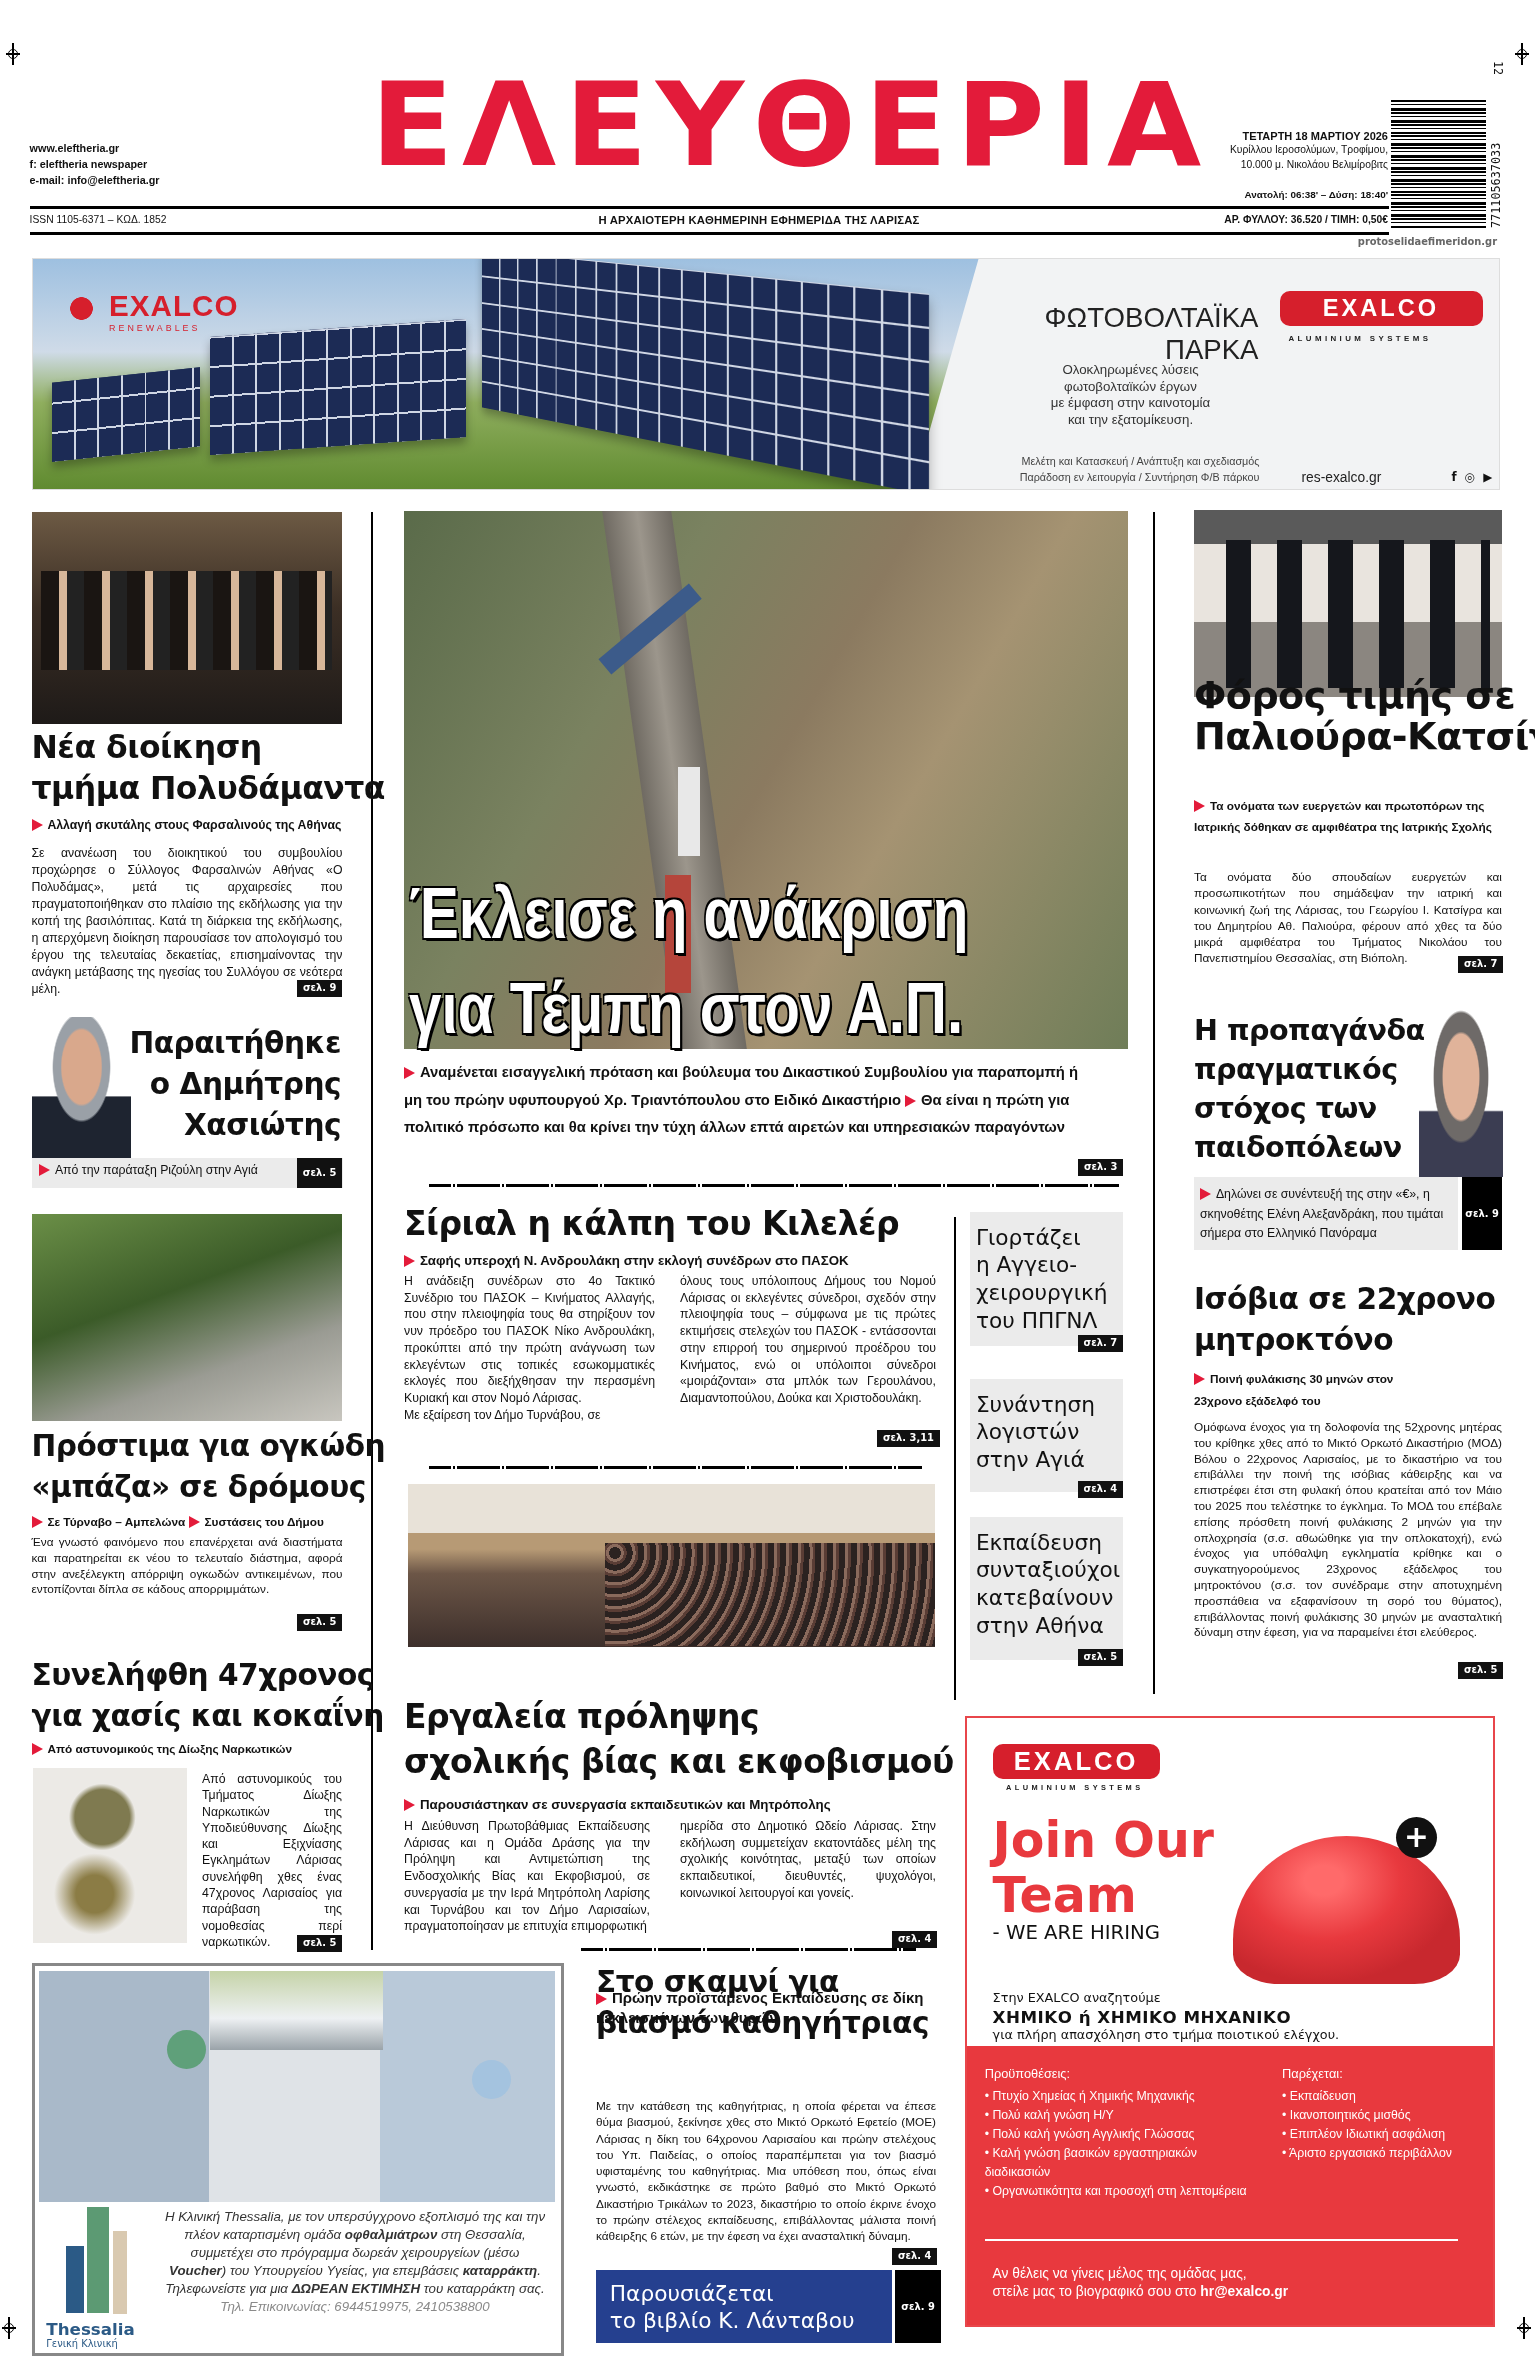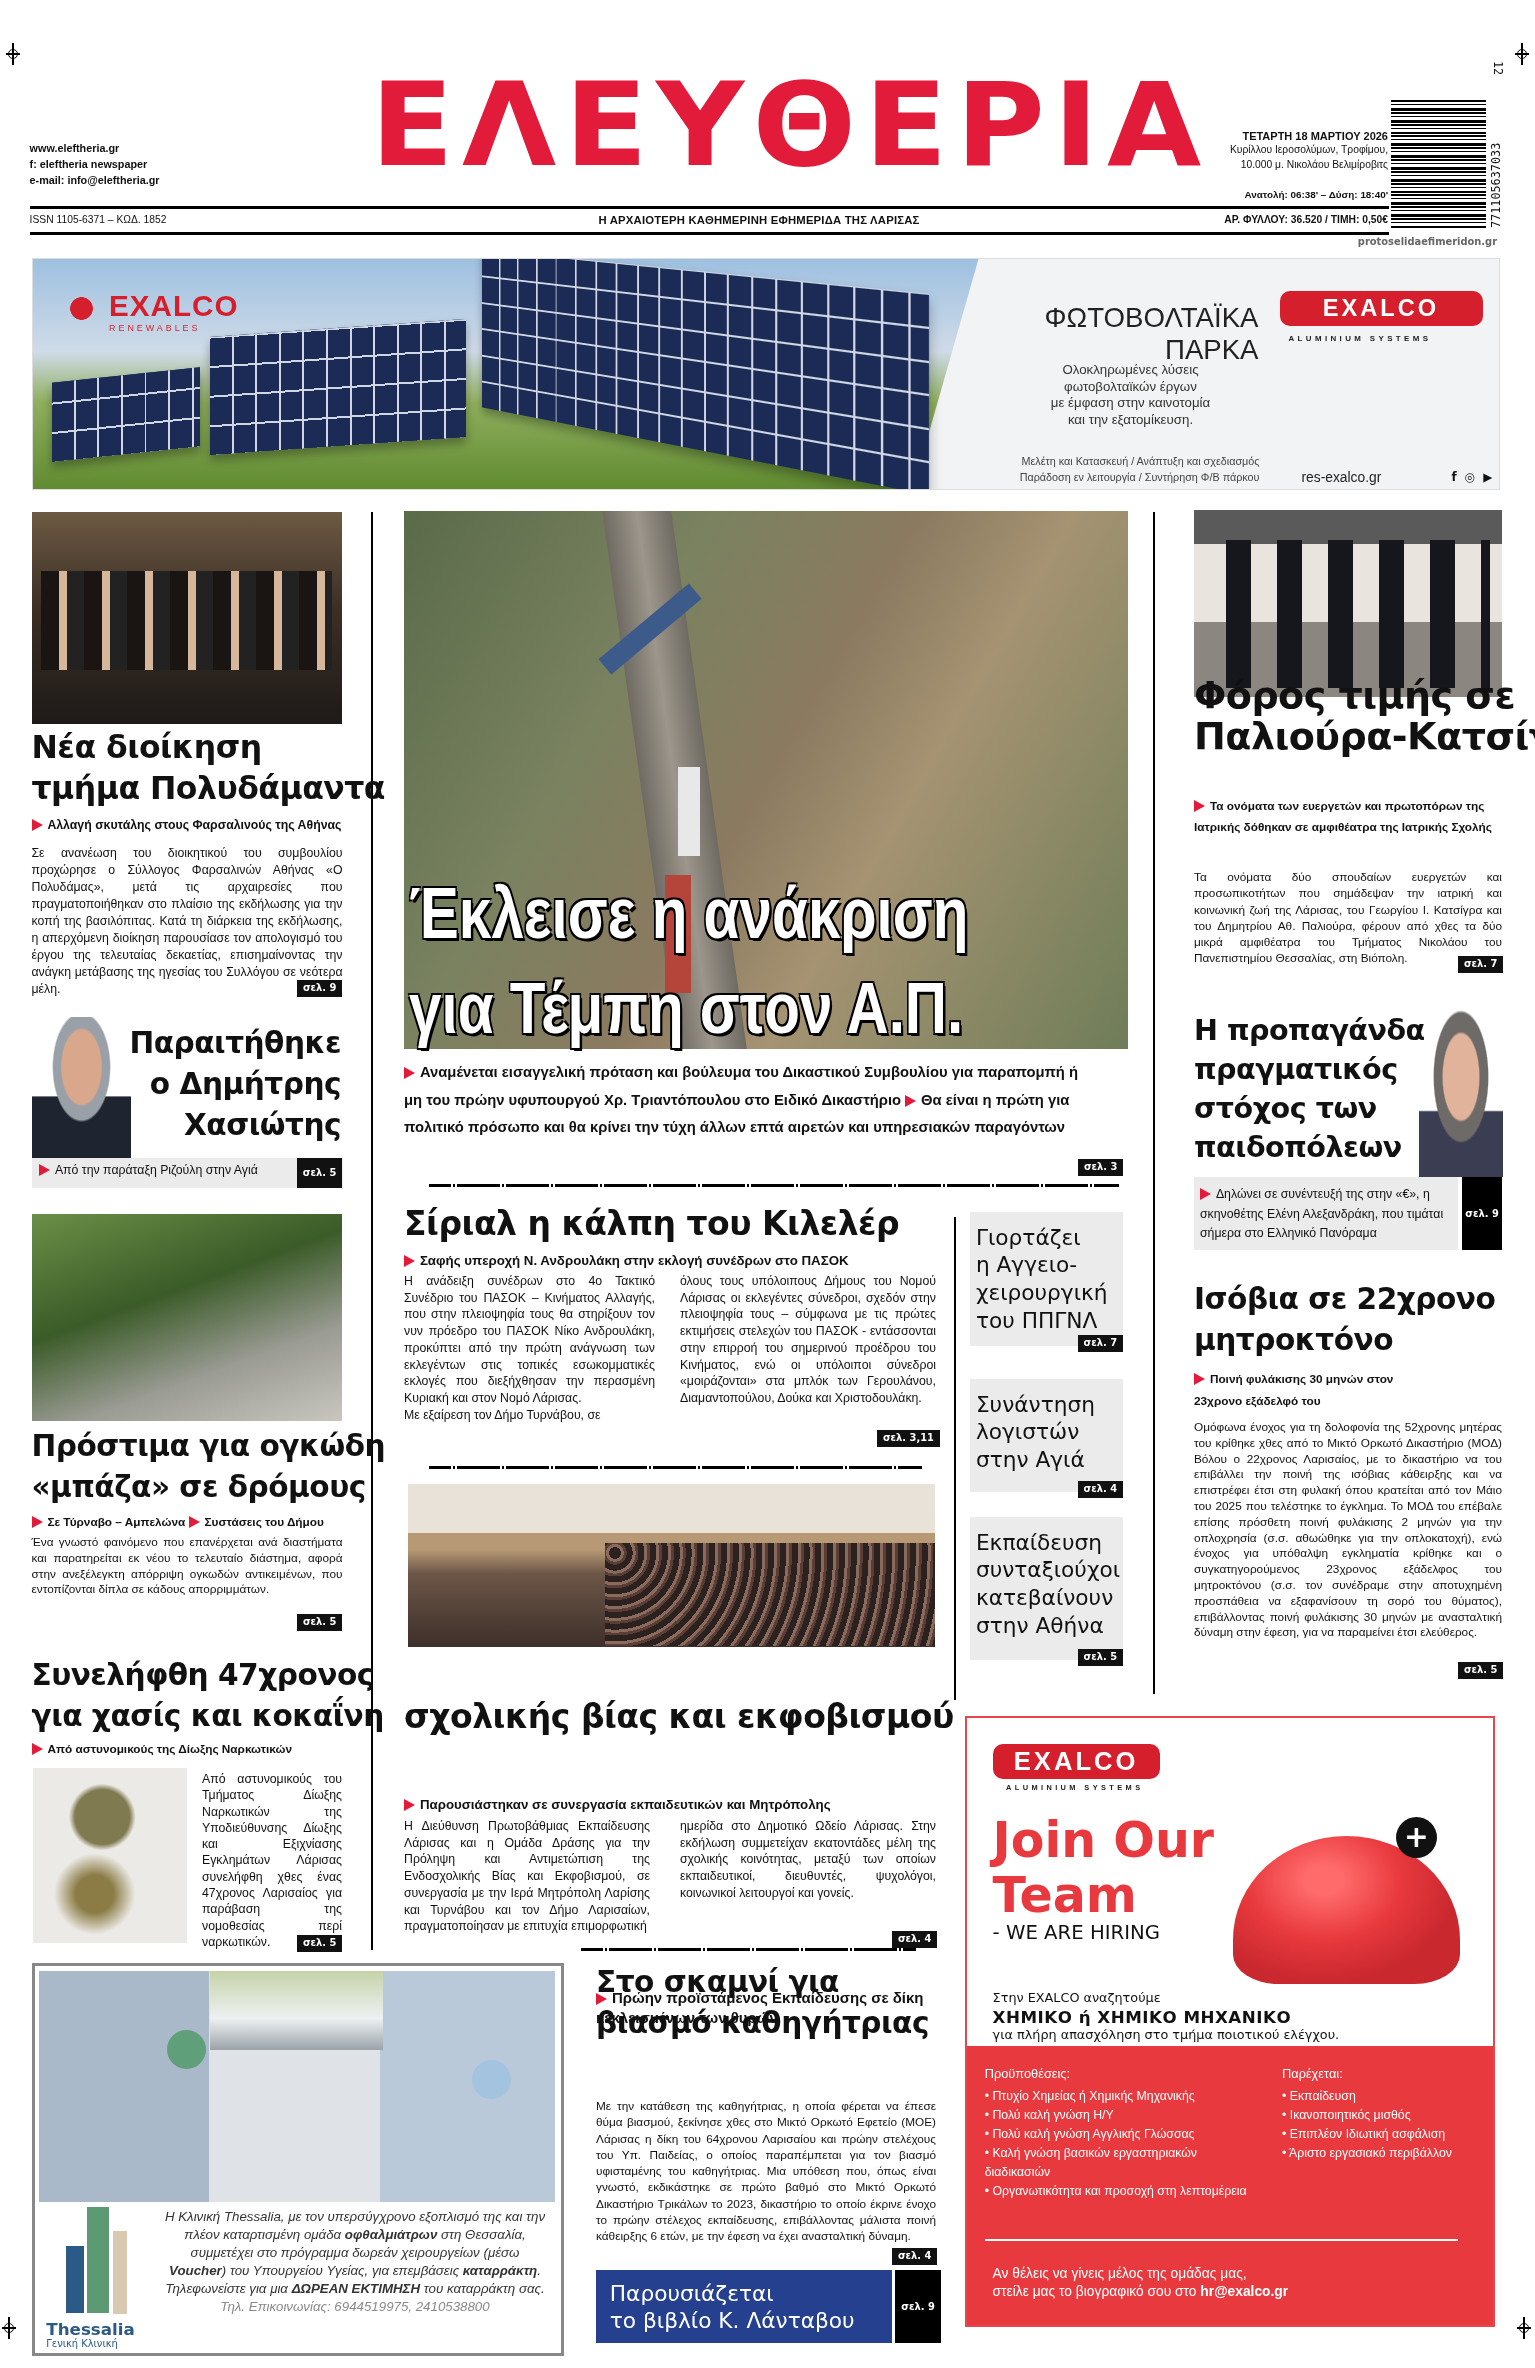--- a/index.html
+++ b/index.html
@@ -229,20 +229,21 @@
   <div>κατεβαίνουν</div>
   <div>στην Αθήνα</div>
   <span class="pg">σελ. 5</span>
 </div>
 
 <article>
   <div class="img" style="left:408px;top:1484px;width:527px;height:163px;background:linear-gradient(180deg,#e8e2d8 0 30%,#b79a75 30% 40%,#6c5647 55%,#3d2f2b 100%)">
     <div style="position:absolute;left:197px;top:59px;width:330px;height:103px;background:repeating-radial-gradient(circle at 9.9px 9.9px,#2b2220 0 5.9px,#8a6a5c 5.9px 8.9px,#5a3d35 8.9px 11.8px)"></div>
   </div>
   <div class="abs hl" style="left:404px;top:1694px;font-size:33px;line-height:45px;white-space:nowrap">
+    <div>Εργαλεία πρόληψης</div>
     <div>σχολικής βίας και εκφοβισμού</div>
   </div>
   <div class="abs deck" style="left:404px;top:1795px;width:542px;font-size:13.3px"><span class="tri"></span><span>Παρουσιάστηκαν σε συνεργασία εκπαιδευτικών και Μητρόπολης</span></div>
   <div class="abs body" style="left:404px;top:1818px;width:246px;font-size:12.3px;line-height:16.7px">Η Διεύθυνση Πρωτοβάθμιας Εκπαίδευσης Λάρισας και η Ομάδα Δράσης για την Πρόληψη και Αντιμετώπιση της Ενδοσχολικής Βίας και Εκφοβισμού, σε συνεργασία με την Ιερά Μητρόπολη Λαρίσης και Τυρνάβου και τον Δήμο Λαρισαίων, πραγματοποίησαν με επιτυχία επιμορφωτική</div>
   <div class="abs body" style="left:680px;top:1818px;width:256px;font-size:12.3px;line-height:16.7px">ημερίδα στο Δημοτικό Ωδείο Λάρισας. Στην εκδήλωση συμμετείχαν εκατοντάδες μέλη της σχολικής κοινότητας, μεταξύ των οποίων εκπαιδευτικοί, διευθυντές, ψυχολόγοι, κοινωνικοί λειτουργοί και γονείς.</div>
   <div class="abs" style="left:892px;top:1927px"><span class="pg">σελ. 4</span></div>
 </article>
 <div class="dash" style="left:581px;top:1948px;width:335px"></div>
 
 <article>

